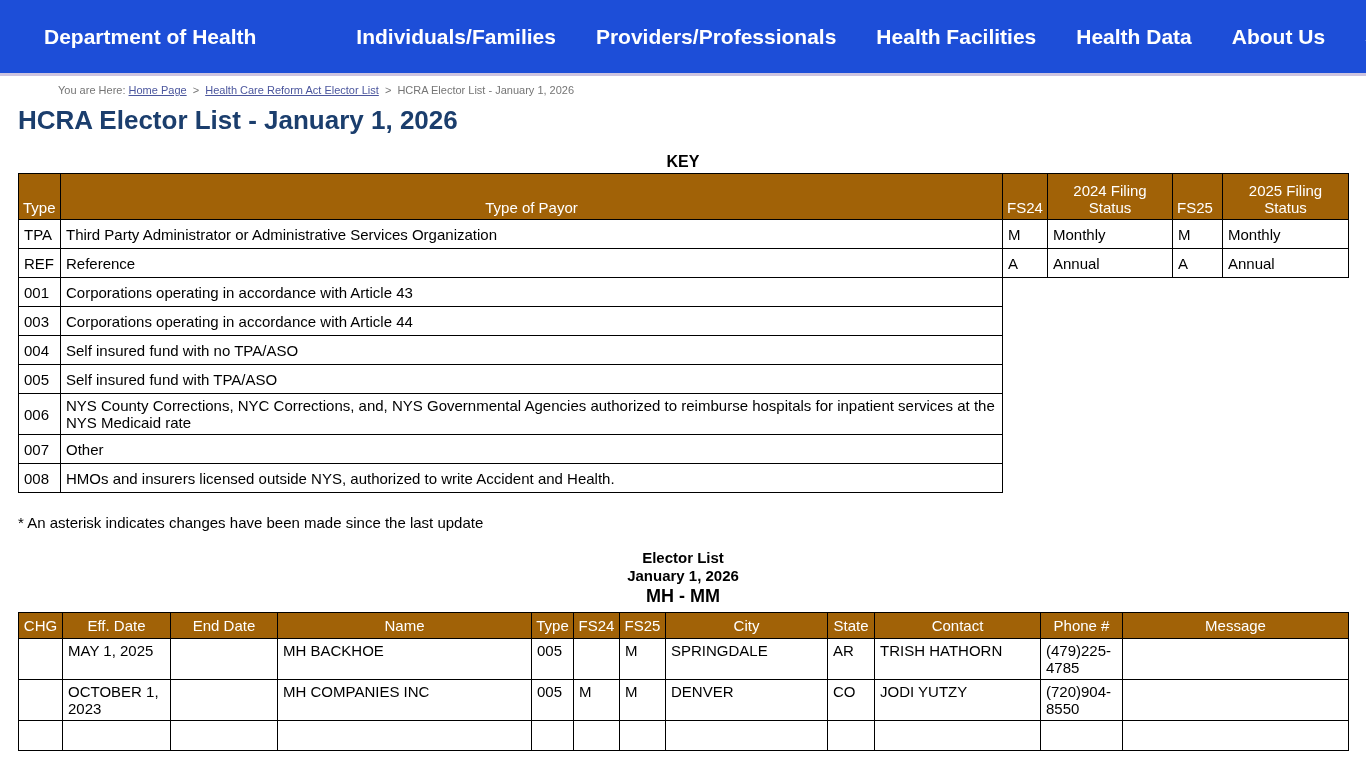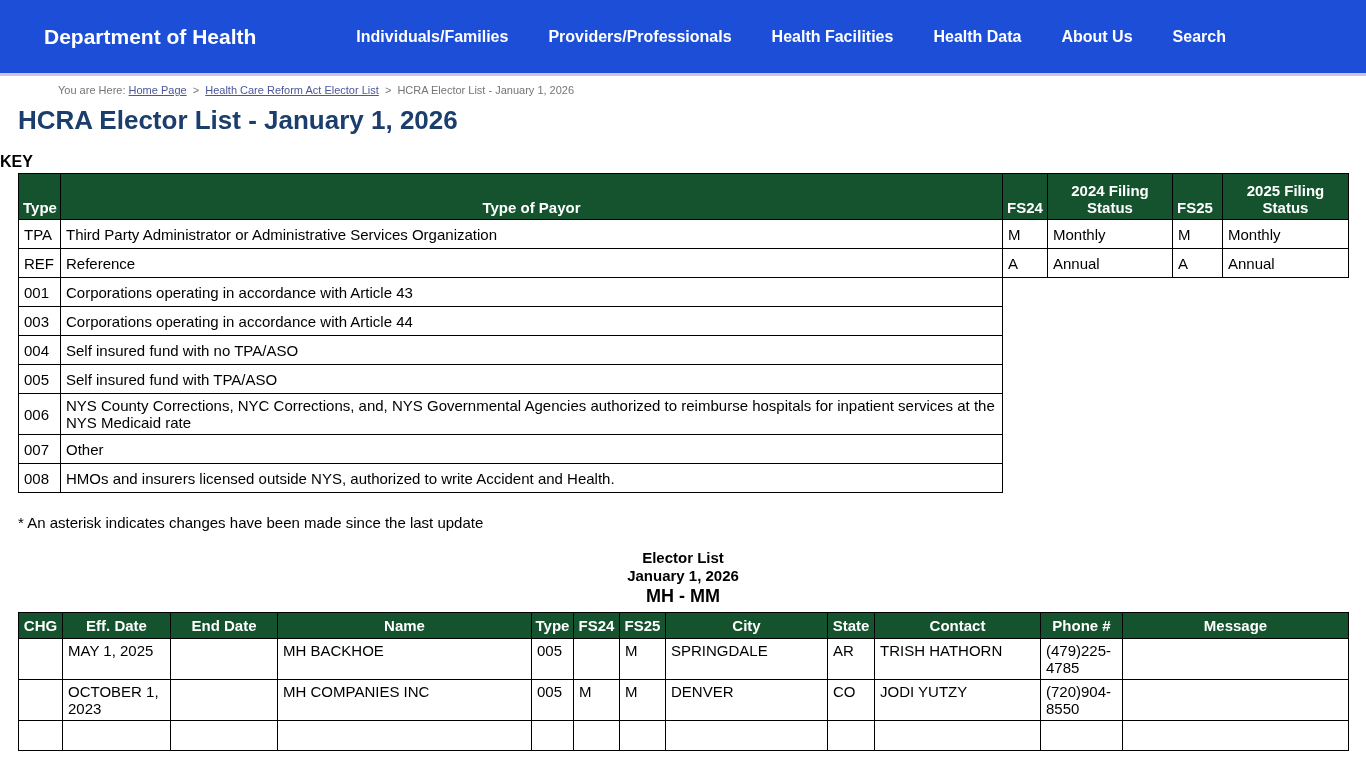--- a/index.html
+++ b/index.html
@@ -13,21 +13,21 @@
   .topbar {
     height: 73px; background: #1d4ed8;
     display: flex; align-items: center;
   }
   .brand {
     margin-left: 44px; color: #fff; font-weight: bold; font-size: 21px;
     white-space: nowrap; text-decoration: none; cursor: pointer;
   }
   .nav { display: flex; gap: 40px; margin-left: 100px; align-items: center; }
   .nav a {
-    color: #fff; font-weight: bold; font-size: 16px; text-decoration: none;
+    color: #fff; font-weight: bold; font-size: 21px; text-decoration: none;
     white-space: nowrap; cursor: pointer;
   }
   .topbar-strip { height: 3px; background: #cdc4df; }
 
   
   .breadcrumb {
     font-size: 11px; color: #757575; padding: 8px 0 0 58px;
   }
   .breadcrumb a { color: #4b569d; text-decoration: underline; cursor: pointer; }
   .breadcrumb .sep { margin: 0 3px; }
@@ -37,28 +37,28 @@
     margin: 9px 0 0 18px; font-size: 26px; font-weight: bold; color: #1b3e6d;
   }
 
   
   table {
     border-collapse: collapse; table-layout: fixed;
     margin-left: 18px; width: 1330px; font-size: 15px;
   }
   th, td { border: 1px solid #000; overflow: hidden; }
   thead th {
-    background: #14532d; color: #fff; font-weight: bold;
+    background: #a16207; color: #fff; font-weight: normal;
     padding: 3px 4px;
   }
   td { padding: 3px 5px; }
 
   
   .key-heading {
-    text-align: left; font-weight: bold; font-size: 16px;
+    text-align: center; font-weight: bold; font-size: 16px;
     margin: 17px 0 2px 0;
   }
   #key-table thead tr { height: 46px; }
   #key-table thead th { vertical-align: bottom; }
   #key-table thead th:nth-child(odd) { text-align: left; }
   #key-table thead th:nth-child(even) { text-align: center; }
   #key-table tbody tr { height: 29px; }
   #key-table tbody td { vertical-align: middle; text-align: left; }
   #key-table td.noborder { border: none; }
 

